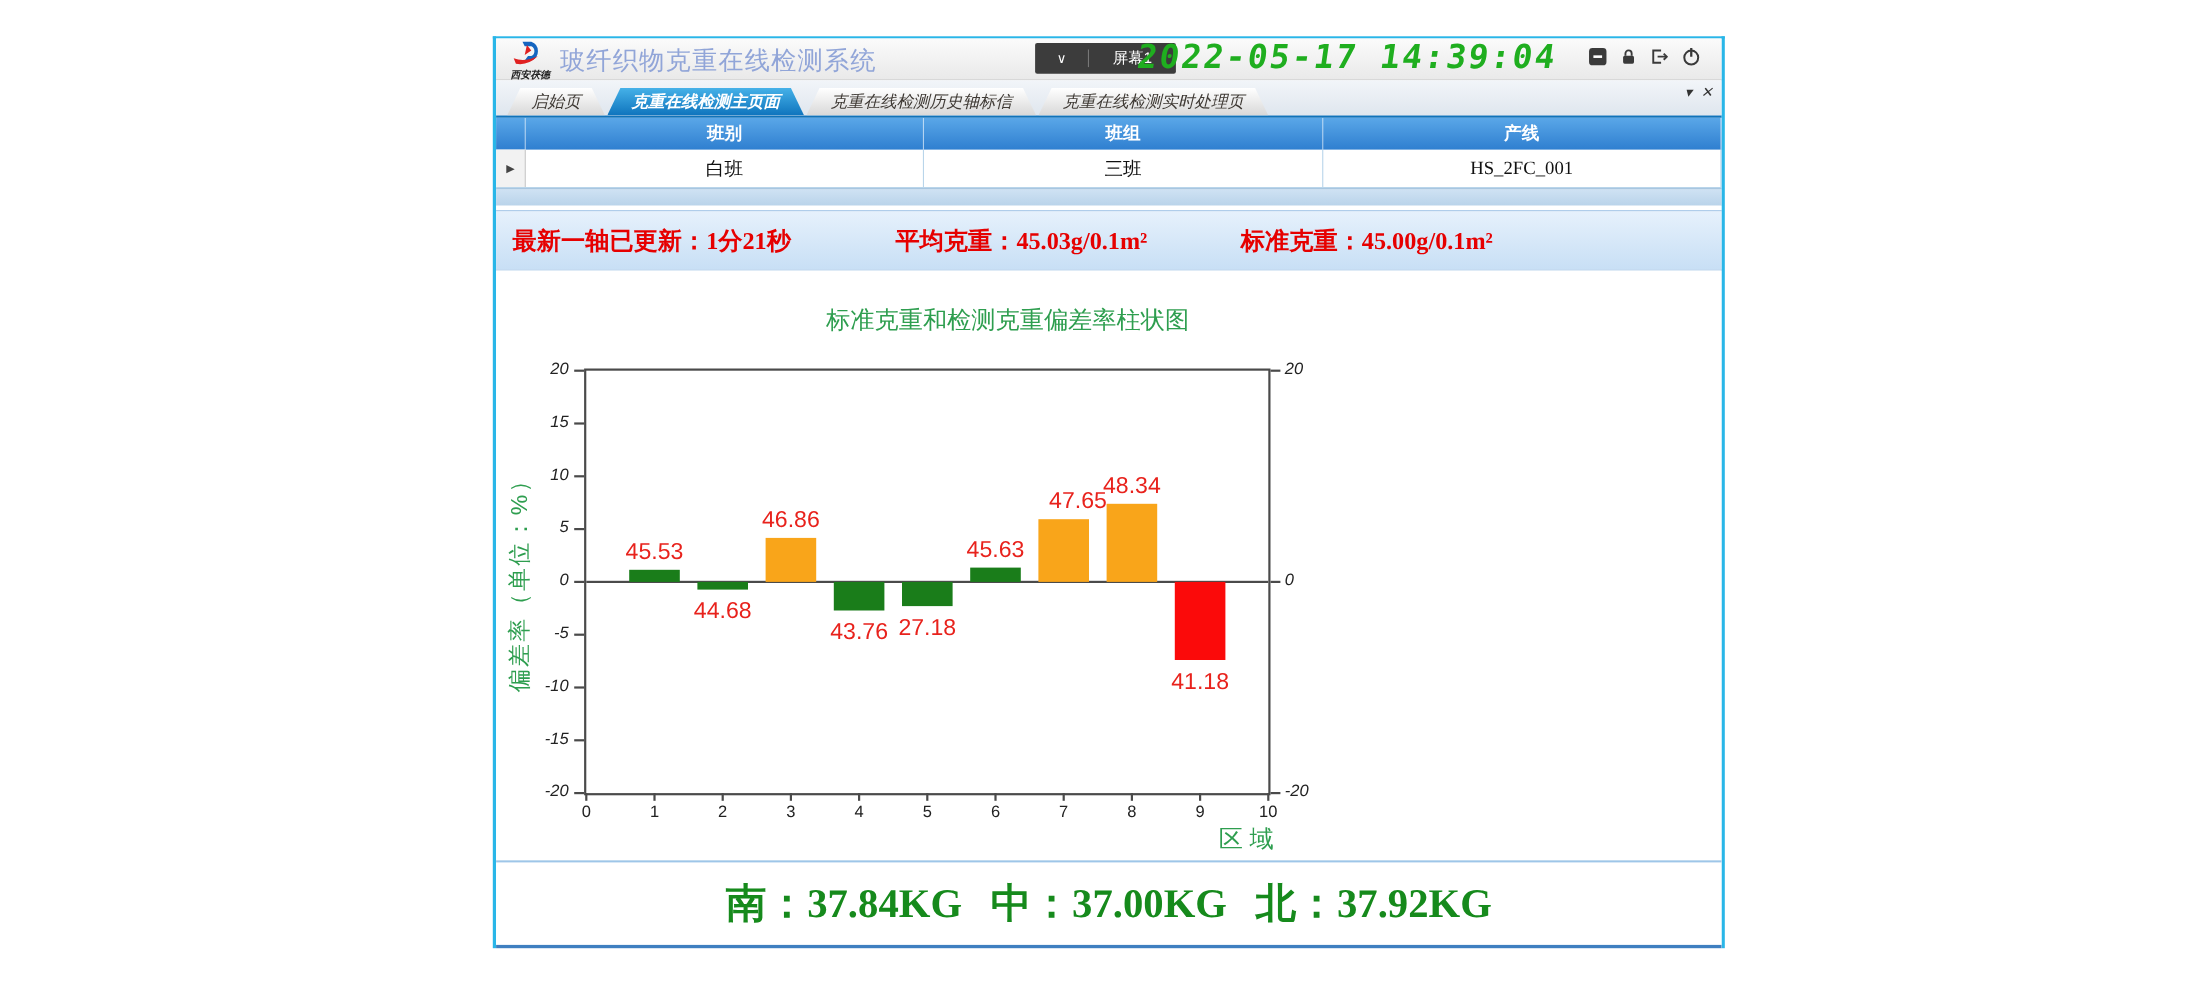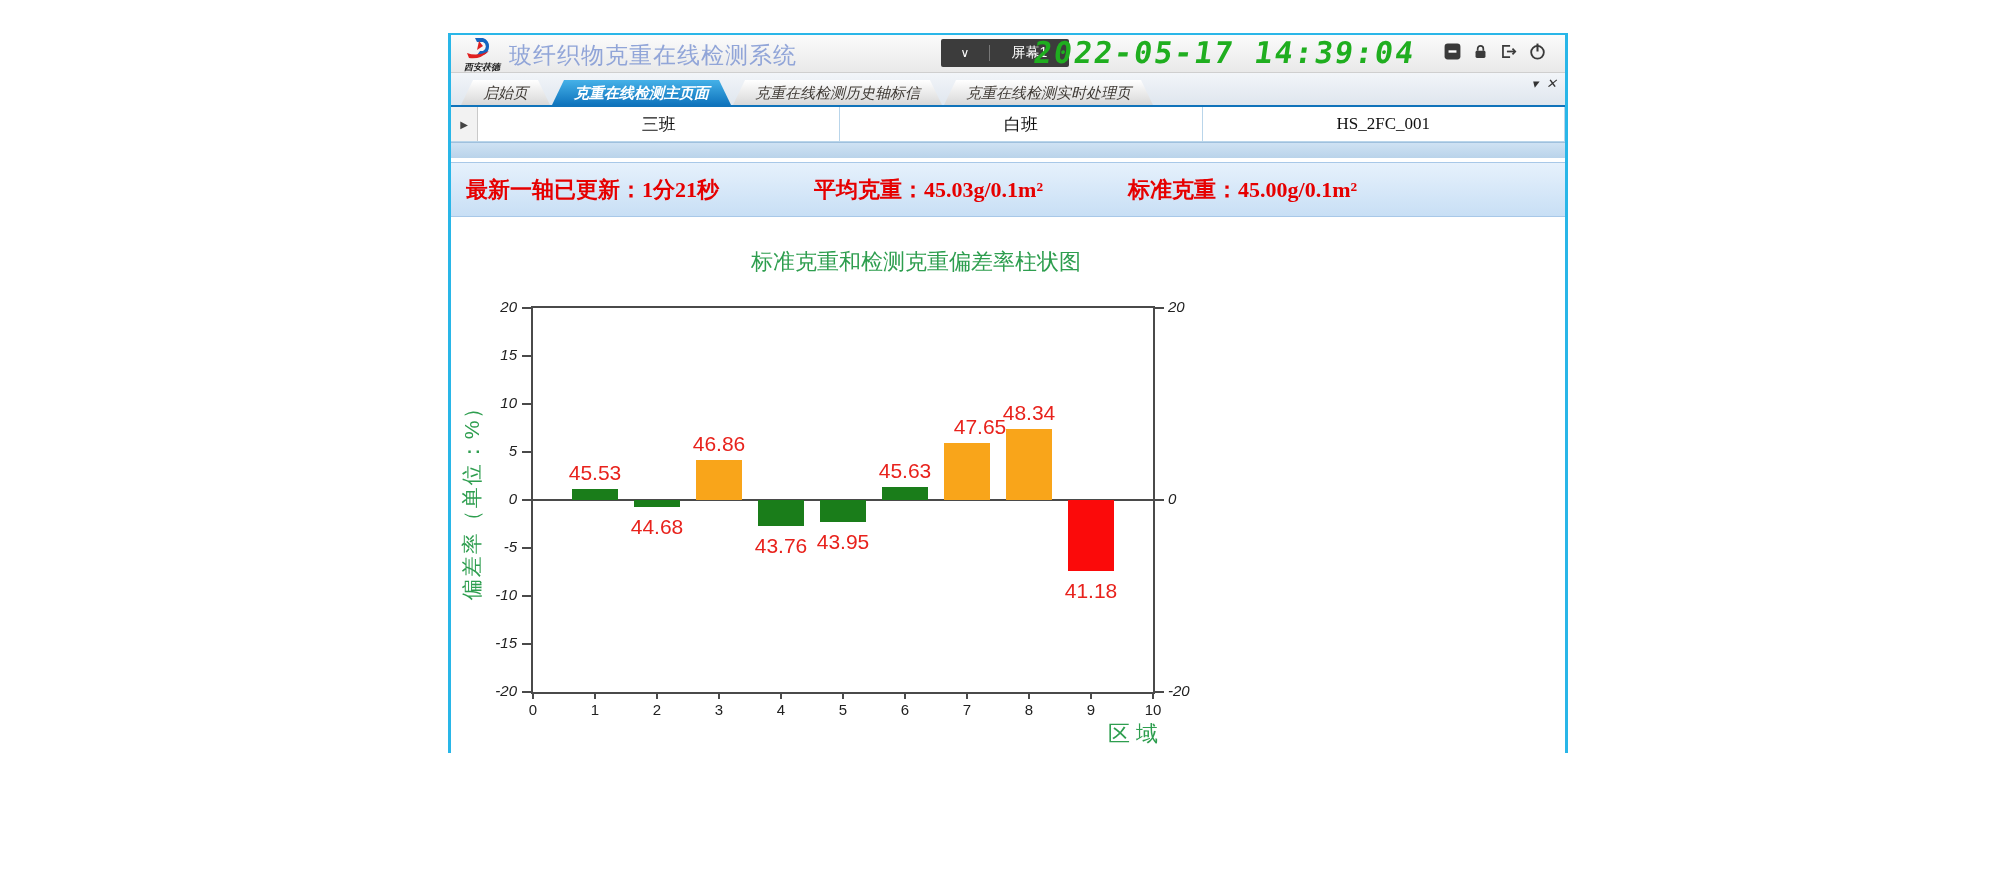--- a/index.html
+++ b/index.html
@@ -131,24 +131,30 @@
       <div class="tab">克重在线检测历史轴标信</div>
       <div class="tab">克重在线检测实时处理页</div>
     </div>
     <div class="tab-tools">
       <span>▾</span>
       <span>✕</span>
     </div>
   </div>
 
   <div class="grid">
+    <div class="grid-header">
+      <div class="corner"></div>
+      <div class="hcell">班别</div>
+      <div class="hcell">班组</div>
+      <div class="hcell">产线</div>
+    </div>
     <div class="grid-row">
       <div class="sel">▶</div>
+      <div class="cell">白班</div>
       <div class="cell">三班</div>
-      <div class="cell">白班</div>
       <div class="cell">HS_2FC_001</div>
     </div>
     <div class="grid-strip"></div>
   </div>
 
   <div class="gap"></div>
 
   <div class="statusband">
     <span class="s1">最新一轴已更新：1分21秒</span>
     <span class="s2">平均克重：45.03g/0.1m²</span>
@@ -210,27 +216,32 @@
         <div class="xticklabel" style="left: 605px; top: 393px;">10</div>
         <div class="bar" style="left: 39px; top: 180.672px; height: 11.328px; background: rgb(26, 125, 26);"></div>
         <div class="bar-label" style="left: 17px; top: 152.672px; color: rgb(232, 34, 28);">45.53</div>
         <div class="bar" style="left: 101px; top: 192px; height: 6.816px; background: rgb(26, 125, 26);"></div>
         <div class="bar-label" style="left: 79px; top: 206.816px; color: rgb(232, 34, 28);">44.68</div>
         <div class="bar" style="left: 163px; top: 152.352px; height: 39.648px; background: rgb(249, 165, 26);"></div>
         <div class="bar-label" style="left: 141px; top: 124.352px; color: rgb(232, 34, 28);">46.86</div>
         <div class="bar" style="left: 225px; top: 192px; height: 26.496px; background: rgb(26, 125, 26);"></div>
         <div class="bar-label" style="left: 203px; top: 226.496px; color: rgb(232, 34, 28);">43.76</div>
         <div class="bar" style="left: 287px; top: 192px; height: 22.368px; background: rgb(26, 125, 26);"></div>
-        <div class="bar-label" style="left: 265px; top: 222.368px; color: rgb(232, 34, 28);">43.95</div>
+        <div class="bar-label" style="left: 265px; top: 222.368px; color: rgb(232, 34, 28);">27.18</div>
         <div class="bar" style="left: 349px; top: 178.56px; height: 13.44px; background: rgb(26, 125, 26);"></div>
         <div class="bar-label" style="left: 327px; top: 150.56px; color: rgb(232, 34, 28);">45.63</div>
         <div class="bar" style="left: 411px; top: 135.456px; height: 56.544px; background: rgb(249, 165, 26);"></div>
         <div class="bar-label" style="left: 402px; top: 107.456px; color: rgb(232, 34, 28);">47.65</div>
         <div class="bar" style="left: 473px; top: 120.768px; height: 71.232px; background: rgb(249, 165, 26);"></div>
         <div class="bar-label" style="left: 451px; top: 92.768px; color: rgb(232, 34, 28);">48.34</div>
         <div class="bar" style="left: 535px; top: 192px; height: 71.04px; background: rgb(251, 10, 10);"></div>
         <div class="bar-label" style="left: 513px; top: 271.04px; color: rgb(232, 34, 28);">41.18</div>
       </div>
     <div class="xlabel">区域</div>
   </div>
 
+  <div class="footer">
+    <span>南：37.84KG</span>
+    <span>中：37.00KG</span>
+    <span>北：37.92KG</span>
+  </div>
 
 </div>
 
 </body></html>

